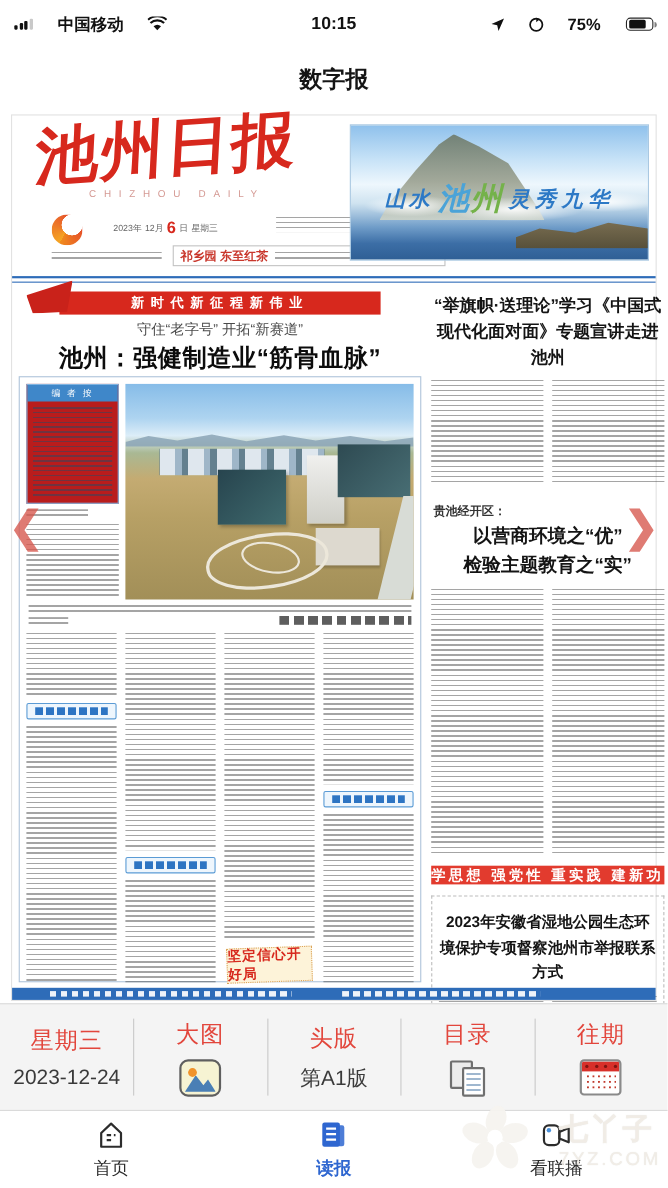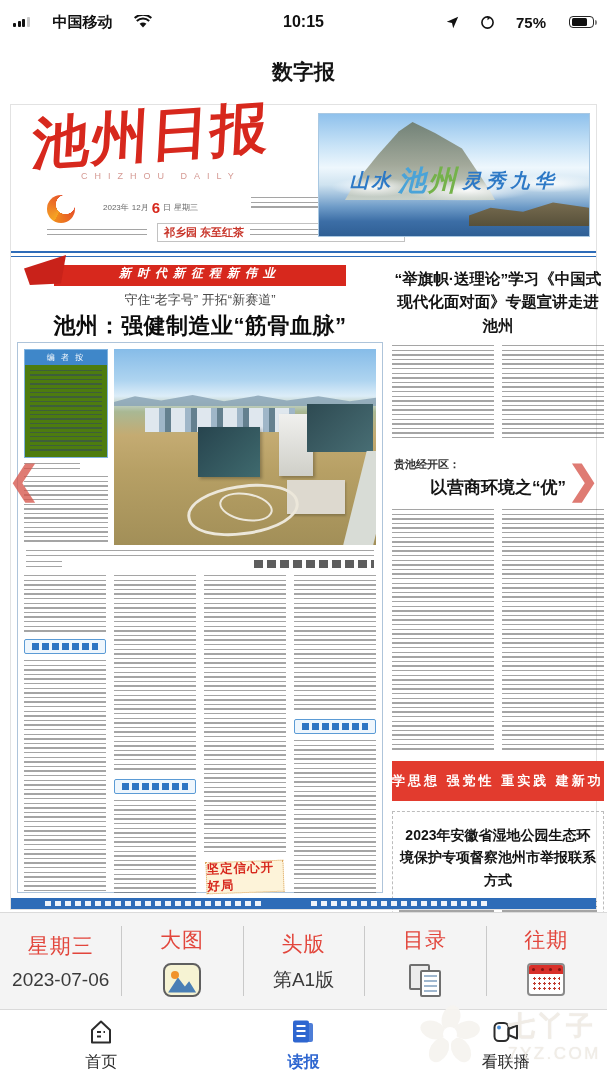--- a/index.html
+++ b/index.html
@@ -48,29 +48,29 @@
   .bt .s2{font-size:28px;letter-spacing:2px;vertical-align:-3px}
   .bt .s2 b:first-child{color:#4aa3d8}.bt .s2 b:last-child{color:#74b24a}
   .bt .s3{font-size:19px;color:#2d79c6;letter-spacing:5px}
   .hr-blue{position:absolute;left:0;right:0;top:146px;height:6px;border-top:2px solid #2e6cb8;border-bottom:1px solid #2e6cb8}
 
   
   .content{position:absolute;top:158px;left:6px;right:6px;bottom:16px;display:flex;gap:9px}
   .main-col{width:366px;position:relative;flex:none}
   .side-col{flex:1;position:relative}
 
-  .flag-banner{width:292px;margin:2px auto 5px;position:relative;height:21px;background:#d7281d;display:flex;justify-content:center;color:#fff;font-size:12px;font-weight:700;letter-spacing:6px;font-style:italic}
+  .flag-banner{width:292px;margin:2px auto 5px;position:relative;height:21px;background:#d7281d;display:flex;align-items:center;justify-content:center;color:#fff;font-size:12px;font-weight:700;letter-spacing:6px;}
   .flag-banner:before{content:'';position:absolute;left:-30px;top:-10px;width:42px;height:30px;background:#c9221a;clip-path:polygon(0 45%,100% 0,88% 95%,14% 100%)}
   .kicker-main{text-align:center;color:#4a4a4a;font-size:13px;margin:2px 0 2px}
   .headline-main{text-align:center;color:#0c0c0c;font-size:22px;font-weight:900;letter-spacing:.5px}
 
   .article-box{position:absolute;top:79px;left:0;right:0;bottom:0;border:1px solid #aec4da;padding:6px}
   .row1{display:flex;gap:6px;height:196px}
   .note-col{width:84px;display:flex;flex-direction:column;gap:5px;flex:none}
-  .note-box{border:1px solid #7fb3e0;background:#4d7c0f}
+  .note-box{border:1px solid #7fb3e0;background:#b91c1c}
   .note-head{background:#3f87c9;color:#fff;font-size:8px;text-align:center;padding:2px 0;letter-spacing:2px}
   .note-body{height:92px;padding:5px}
   .photo{flex:1;position:relative;overflow:hidden;background:linear-gradient(180deg,#86bce8 0%,#aed4f0 16%,#dcedf8 24%,#a9b894 32%,#c4ab72 44%,#b7a065 62%,#a28f58 100%)}
   .photo .hills{position:absolute;top:22%;left:0;right:0;height:14px;background:#8ba4b6;clip-path:polygon(0 70%,8% 30%,18% 60%,30% 20%,42% 65%,55% 25%,66% 60%,78% 30%,90% 65%,100% 40%,100% 100%,0 100%);opacity:.85}
   .photo .strip{position:absolute;top:30%;left:12%;width:150px;height:24px;background:repeating-linear-gradient(to right,#dfe7ee 0 14px,#9fb6c8 14px 20px,#64808f 20px 26px)}
   .photo .b1{position:absolute;left:32%;top:40%;width:62px;height:50px;background:linear-gradient(135deg,#27444e,#3f6a6e);box-shadow:2px 2px 3px rgba(0,0,0,.25)}
   .photo .b2{position:absolute;right:24%;top:33%;width:34px;height:62px;background:linear-gradient(180deg,#f0f0ee,#cfcfc8);box-shadow:2px 2px 3px rgba(0,0,0,.25)}
   .photo .b3{position:absolute;right:1%;top:28%;width:66px;height:48px;background:linear-gradient(135deg,#2e4a52,#486e74)}
   .photo .b4{position:absolute;right:12%;bottom:16%;width:58px;height:34px;background:#ddd9cf;box-shadow:1px 2px 2px rgba(0,0,0,.2)}
   .photo .road{position:absolute;right:-6px;top:52%;width:30px;height:60%;background:#d8dcd6;transform:skewX(-14deg)}
@@ -87,21 +87,21 @@
   .pill i{display:block;width:82%;height:7px;background:repeating-linear-gradient(to right,#2e75c3 0 7px,transparent 7px 10px);filter:blur(.4px)}
   .ybox{height:32px;margin:2px 2px 0;background:#fdf3d9;border:1px dotted #dba45c;display:flex;align-items:center;justify-content:center;transform:rotate(-2deg);flex:none}
   .ybox span{color:#d7281d;font-weight:900;font-size:12.5px;letter-spacing:1px}
 
   
   .sa1-head{font-size:15.5px;font-weight:900;text-align:center;line-height:1.5;margin:4px 2px 8px;color:#141414}
   .cols2{display:flex;gap:8px}
   .cols2 .c{flex:1}
   .sa2-kicker{font-size:11px;color:#333;margin:16px 0 3px 2px;font-weight:700}
   .sa2-head{font-size:17px;font-weight:900;text-align:center;line-height:1.55;color:#141414;margin-bottom:8px}
-  .slogan{height:40px;background:#e23b2e;color:#fff;display:flex;align-items:center;justify-content:center;font-size:13px;font-weight:700;letter-spacing:3px;margin:10px 0;white-space:nowrap}
+  .slogan{height:17px;background:#e23b2e;color:#fff;display:flex;align-items:center;justify-content:center;font-size:13px;font-weight:700;letter-spacing:3px;margin:10px 0;white-space:nowrap}
   .sa3{border:1px dashed #bcbcbc;padding:8px 6px 10px;margin-top:2px}
   .sa3-head{font-size:14px;font-weight:900;text-align:center;line-height:1.6;margin:4px 0 10px;color:#141414}
 
   .paper-bottom{position:absolute;left:0;right:0;bottom:0;height:11px;background:#2e6cb8;display:flex;align-items:center;gap:46px;padding:0 34px}
   .paper-bottom i{display:block;height:4.5px;background:repeating-linear-gradient(to right,rgba(255,255,255,.92) 0 6px,transparent 6px 10px)}
   .paper-bottom i.w1{width:220px}.paper-bottom i.w2{width:180px}
 
   .chevron{position:absolute;top:356px;font-size:38px;line-height:1;color:rgba(214,86,76,.78);font-weight:700;z-index:6;cursor:pointer;user-select:none}
   .chevron.prev{left:-3px}.chevron.next{right:-3px}
 
@@ -281,20 +281,21 @@
 
     <div class="side-col">
       <div class="sa1-head">“举旗帜·送理论”学习《中国式现代化面对面》专题宣讲走进池州</div>
       <div class="cols2" style="height:96px">
         <div class="tx c"></div>
           <div class="tx c"></div>
       </div>
       <div class="sa2-kicker">贵池经开区：</div>
       <div class="sa2-head">
         <div>以营商环境之“优”</div>
+        <div>检验主题教育之“实”</div>
       </div>
       <div class="cols2" style="height:242px">
         <div class="tx c"></div>
           <div class="tx c"></div>
       </div>
       <div class="slogan">学思想 强党性 重实践 建新功</div>
       <div class="sa3">
         <div class="sa3-head">2023年安徽省湿地公园生态环境保护专项督察池州市举报联系方式</div>
         <div class="cols2" style="height:108px">
           <div class="tx c"></div>
@@ -309,21 +310,21 @@
 
   <div class="paper-bottom">
       <i class="w1"></i>
       <i class="w2"></i>
     </div>
 </div>
 
 <div class="toolbar">
   <div class="tb-item">
     <span class="tb-label">星期三</span>
-    <span class="tb-sub">2023-07-06</span>
+    <span class="tb-sub">2023-12-24</span>
   </div>
   <div class="tb-item">
     <span class="tb-label">大图</span>
     <span class="icon-img"></span>
   </div>
   <div class="tb-item">
     <span class="tb-label">头版</span>
     <span class="tb-sub">第A1版</span>
   </div>
   <div class="tb-item">

